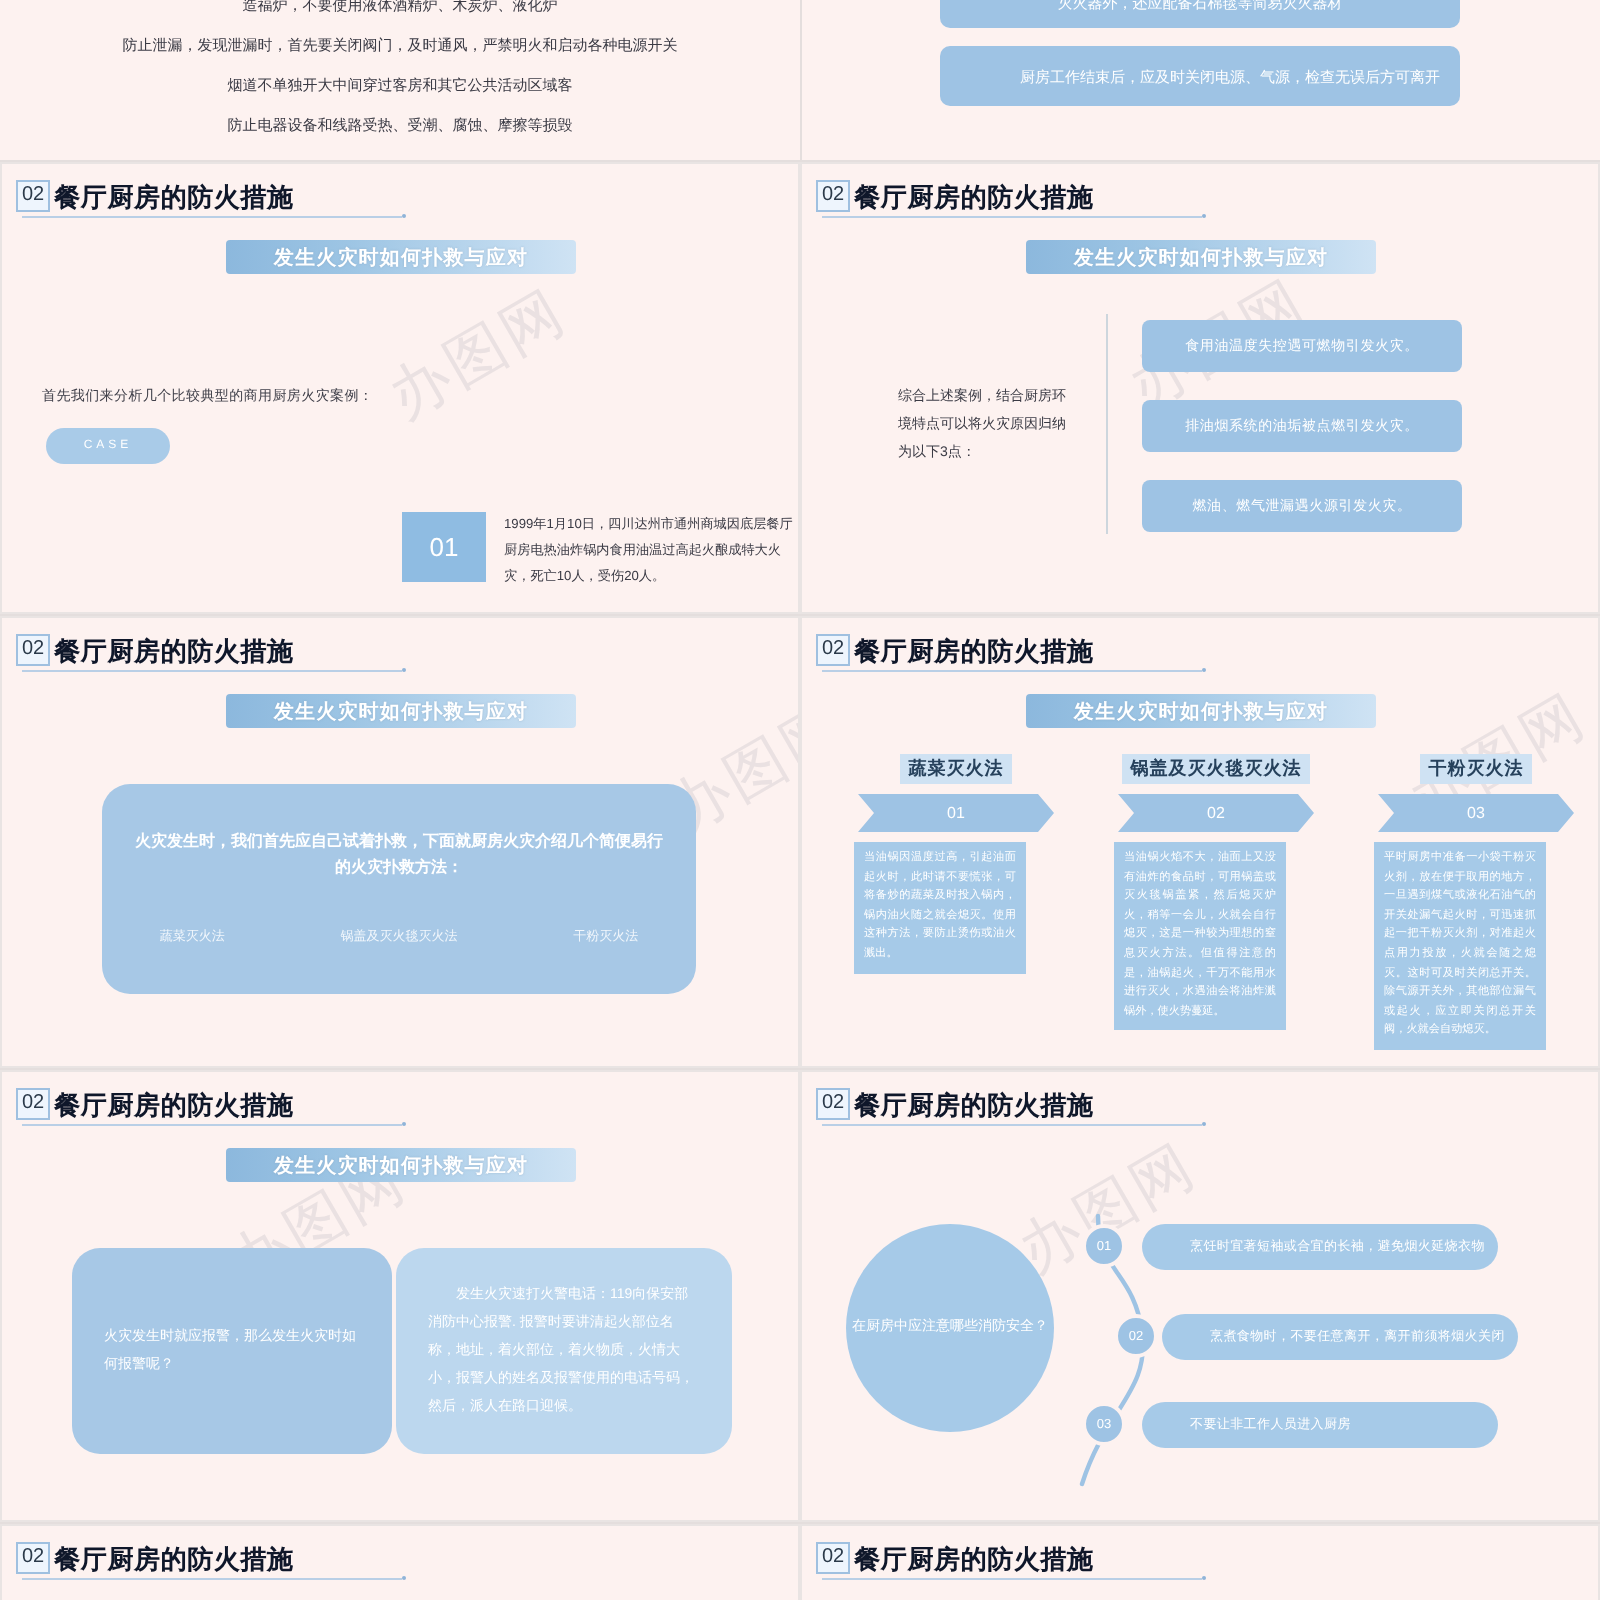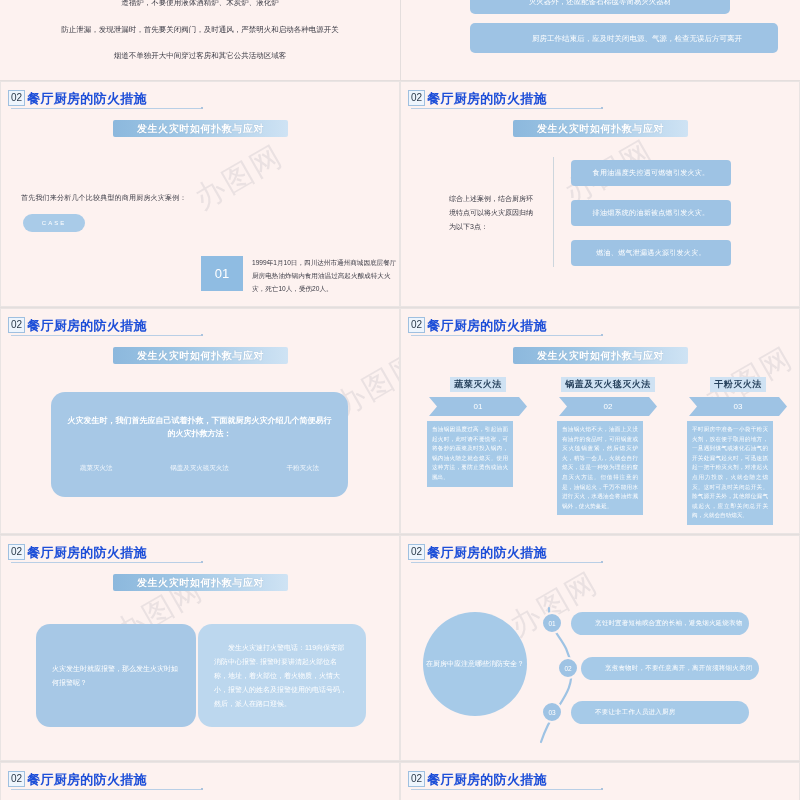--- a/index.html
+++ b/index.html
@@ -52,21 +52,21 @@
     background:#eef5fd;
     color:#2b3a4a;
     font-size:10px;
     line-height:12px;
     padding:1px 2px;
     font-family:"Liberation Sans",sans-serif;
   }
   .s-title{
     font-size:13px;
     font-weight:bold;
-    color:#1d4ed8;
+    color:#0f172a;
     margin-left:2px;
     line-height:14px;
     letter-spacing:.3px;
   }
   .s-rule{
     position:absolute;
     left:10px; top:26px;
     height:1px;
     background:#b9cfe6;
   }
@@ -297,26 +297,27 @@
 </head>
 <body>
 
 <div class="grid">
 
   <div class="slide" style="left:0;top:-120px;width:400px;height:200px;border:none;">
     <div class="cols-a" style="top:116px;flex-direction:column;">
       <div class="col-a">造福炉，不要使用液体酒精炉、木炭炉、液化炉</div>
       <div class="col-a">防止泄漏，发现泄漏时，首先要关闭阀门，及时通风，严禁明火和启动各种电源开关</div>
       <div class="col-a">烟道不单独开大中间穿过客房和其它公共活动区域客</div>
+      <div class="col-a">防止电器设备和线路受热、受潮、腐蚀、摩擦等损毁</div>
     </div>
   </div>
 
   <div class="slide" style="left:400px;top:-120px;width:400px;height:200px;border:none;">
     <div class="pill-b" style="left:70px;top:108px;width:260px;height:26px;">灭火器外，还应配备石棉毯等简易灭火器材</div>
-    <div class="pill-b left" style="left:70px;top:143px;width:308px;height:30px;padding-left:62px;">厨房工作结束后，应及时关闭电源、气源，检查无误后方可离开</div>
+    <div class="pill-b left" style="left:70px;top:143px;width:260px;height:30px;padding-left:40px;">厨房工作结束后，应及时关闭电源、气源，检查无误后方可离开</div>
   </div>
 
   <div class="hdiv" style="top:80px;"></div>
   <div class="vdiv" style="left:400px;"></div>
 
   <div class="slide" style="left:0;top:81px;width:400px;height:226px;">
     <div class="wm" style="left:190px;top:75px;">办图网</div>
     <div class="s-head">
       <span class="s-num">02</span>
       <span class="s-title">餐厅厨房的防火措施</span>

